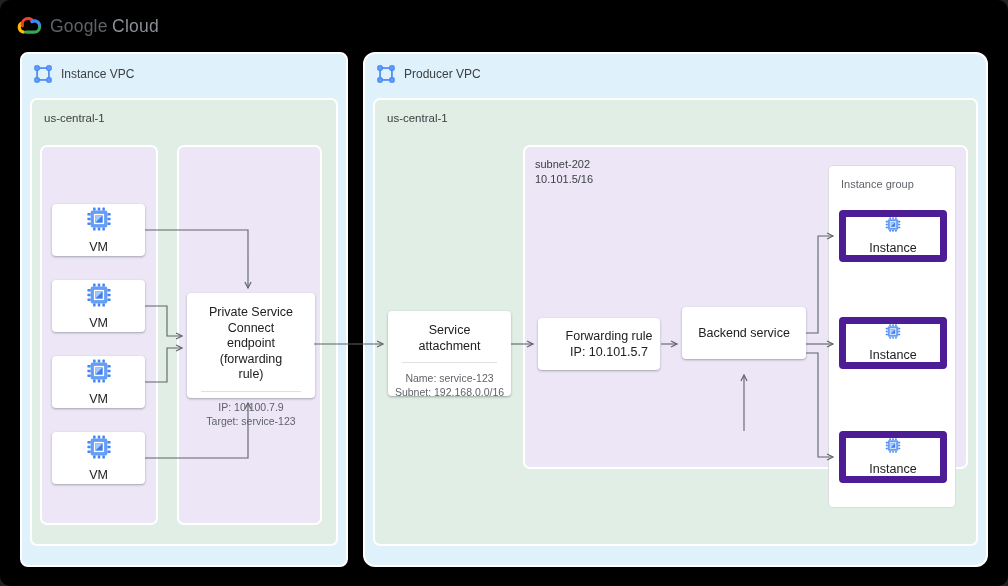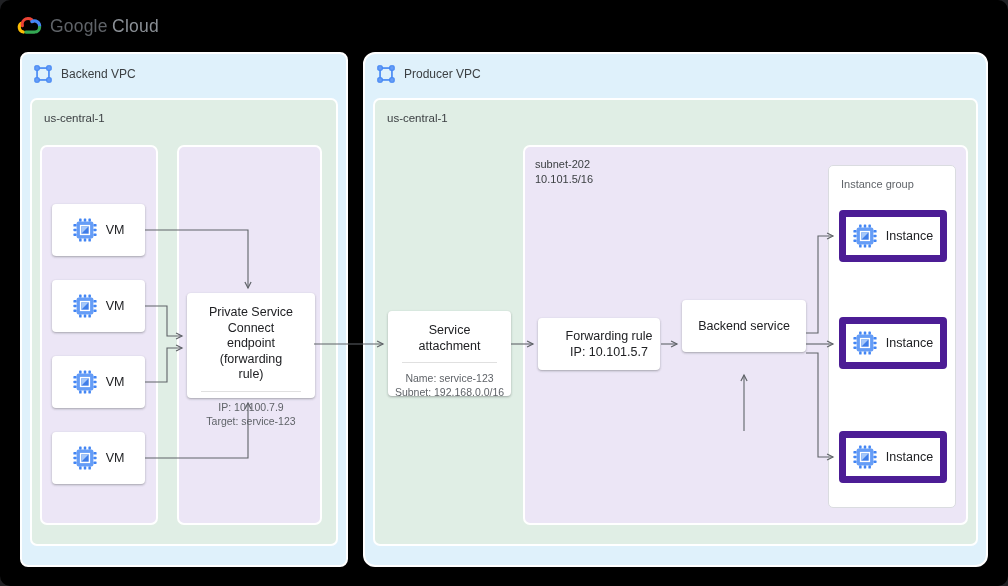--- a/index.html
+++ b/index.html
@@ -18,21 +18,21 @@
   
   .vpc{background:#DFF1FB;border:2px solid #FFFFFF;border-radius:8px;box-shadow:0 1px 2px rgba(0,0,0,.05);}
   .vpc-header{display:flex;align-items:center;gap:9px;padding:11px 12px;}
   .vpc-label{font-size:12px;color:#3C4043;}
   .region{background:#E0EEE5;border:2px solid #FFFFFF;border-radius:7px;}
   .zone-label{padding:12px 12px 0 12px;font-size:11.5px;color:#3C4043;}
   .subnet{background:#ECE6F6;border:2px solid #FFFFFF;border-radius:7px;}
   .subnet-label{padding:10px 10px 0 10px;font-size:11px;line-height:15px;color:#3C4043;}
   
   .node{background:#FFFFFF;border-radius:4px;box-shadow:0 1px 2px rgba(60,64,67,.3),0 1px 3px rgba(60,64,67,.12);}
-  .flexc{display:flex;align-items:center;justify-content:center;gap:9px;}
+  .flexc{display:flex;align-items:center;justify-content:center;gap:9px;flex-direction:column;}
   .node-label{font-size:12.5px;color:#202124;}
   .node-label-2l{font-size:12.5px;line-height:16px;color:#202124;text-align:center;}
   .card{text-align:center;padding-top:12px;}
   .card-title{font-size:12.5px;line-height:15.5px;color:#202124;padding:0 19px;}
   .card-divider{height:1px;background:#E0E0E0;margin:8px 14px;}
   .card-detail{font-size:10.5px;line-height:14px;color:#5F6368;padding:0 6px;}
   .group{background:#FFFFFF;border:1px solid #DADCE0;border-radius:5px;}
   .group-label{padding:12px 12px 0 12px;font-size:11px;color:#5F6368;}
   .instance{background:#FFFFFF;border:7px solid #4c1d95;border-radius:4px;}
   .icon-18{width:18px;height:18px;display:block;}
@@ -94,21 +94,21 @@
       <span class="logo-brand">Google</span>
       <span class="logo-product">Cloud</span>
     </div>
   </div>
 
   <div class="abs vpc" style="left:20px;top:52px;width:328px;height:515px;">
     <div class="vpc-header">
       <svg class="icon-18">
           <use href="#icon-vpc"></use>
         </svg>
-      <span class="vpc-label">Backend VPC</span>
+      <span class="vpc-label">Instance VPC</span>
     </div>
     <div class="abs region" style="left:8px;top:44px;width:308px;height:448px;">
       <div class="zone-label">us-central-1</div>
 
       <div class="abs subnet" style="left:8px;top:45px;width:118px;height:380px;">
         <div class="abs node flexc" style="left:10px;top:57px;width:93px;height:52px;">
           <svg class="icon-24">
               <use href="#icon-chip"></use>
             </svg>
           <span class="node-label">VM</span>
@@ -154,34 +154,34 @@
     <div class="abs region" style="left:8px;top:44px;width:605px;height:448px;">
       <div class="zone-label">us-central-1</div>
 
       <div class="abs node card" style="left:13px;top:211px;width:123px;height:85px;">
         <div class="card-title">Service attachment</div>
         <div class="card-divider"></div>
         <div class="card-detail">Name: service-123</div>
         <div class="card-detail">Subnet: 192.168.0.0/16</div>
       </div>
 
-      <div class="abs subnet" style="left:148px;top:45px;width:445px;height:380px;">
+      <div class="abs subnet" style="left:148px;top:45px;width:445px;height:324px;">
         <div class="subnet-label">
           <div>subnet-202</div>
           <div>10.101.5/16</div>
         </div>
 
         <div class="abs node flexc" style="left:13px;top:171px;width:122px;height:52px;padding-left:20px;">
           <div class="node-label-2l">
             <div>Forwarding rule</div>
             <div>IP: 10.101.5.7</div>
           </div>
         </div>
 
-        <div class="abs node flexc" style="left:157px;top:153px;width:124px;height:52px;">
+        <div class="abs node flexc" style="left:157px;top:160px;width:124px;height:52px;">
           <span class="node-label">Backend service</span>
         </div>
 
 
         <div class="abs group" style="left:303px;top:18px;width:128px;height:343px;">
           <div class="group-label">Instance group</div>
           <div class="abs instance flexc" style="left:10px;top:44px;width:108px;height:52px;">
             <svg class="icon-24">
                 <use href="#icon-chip"></use>
               </svg>

